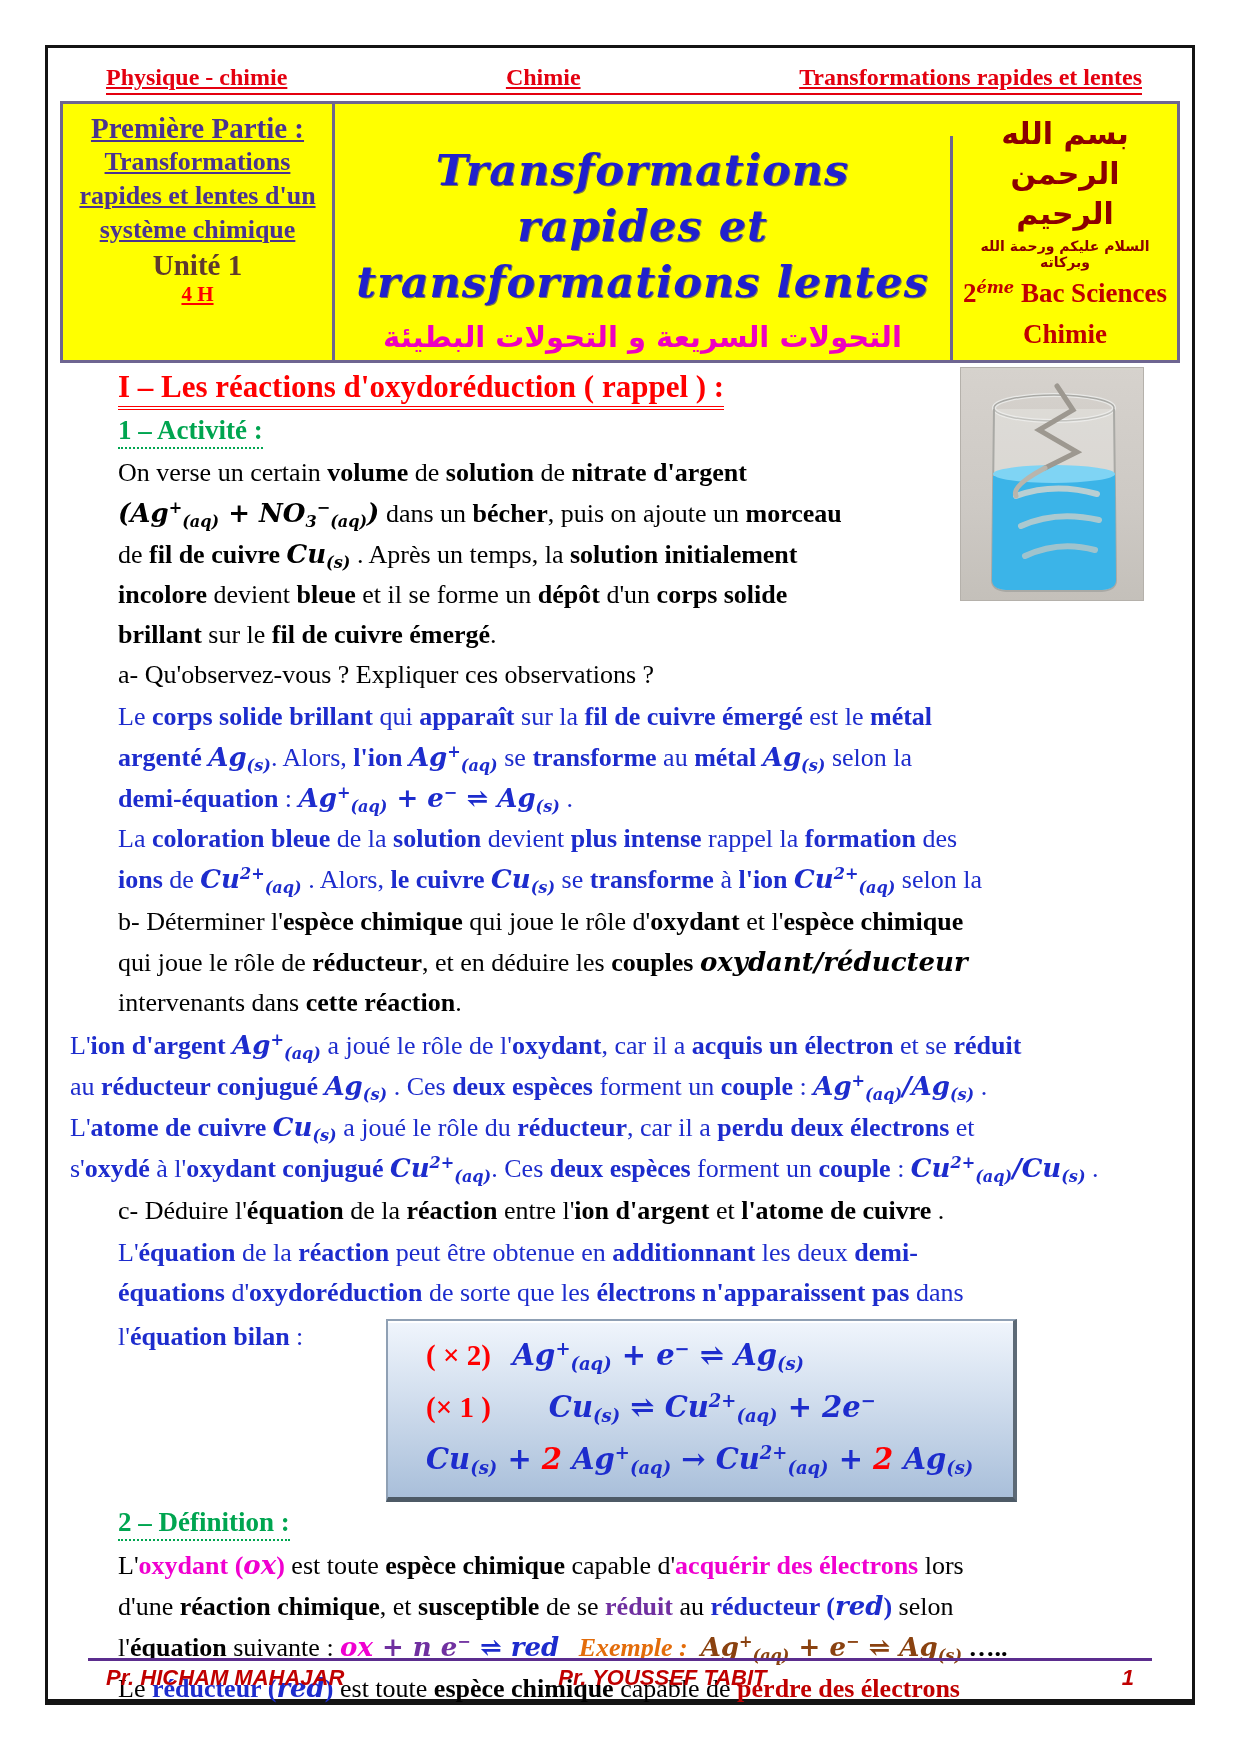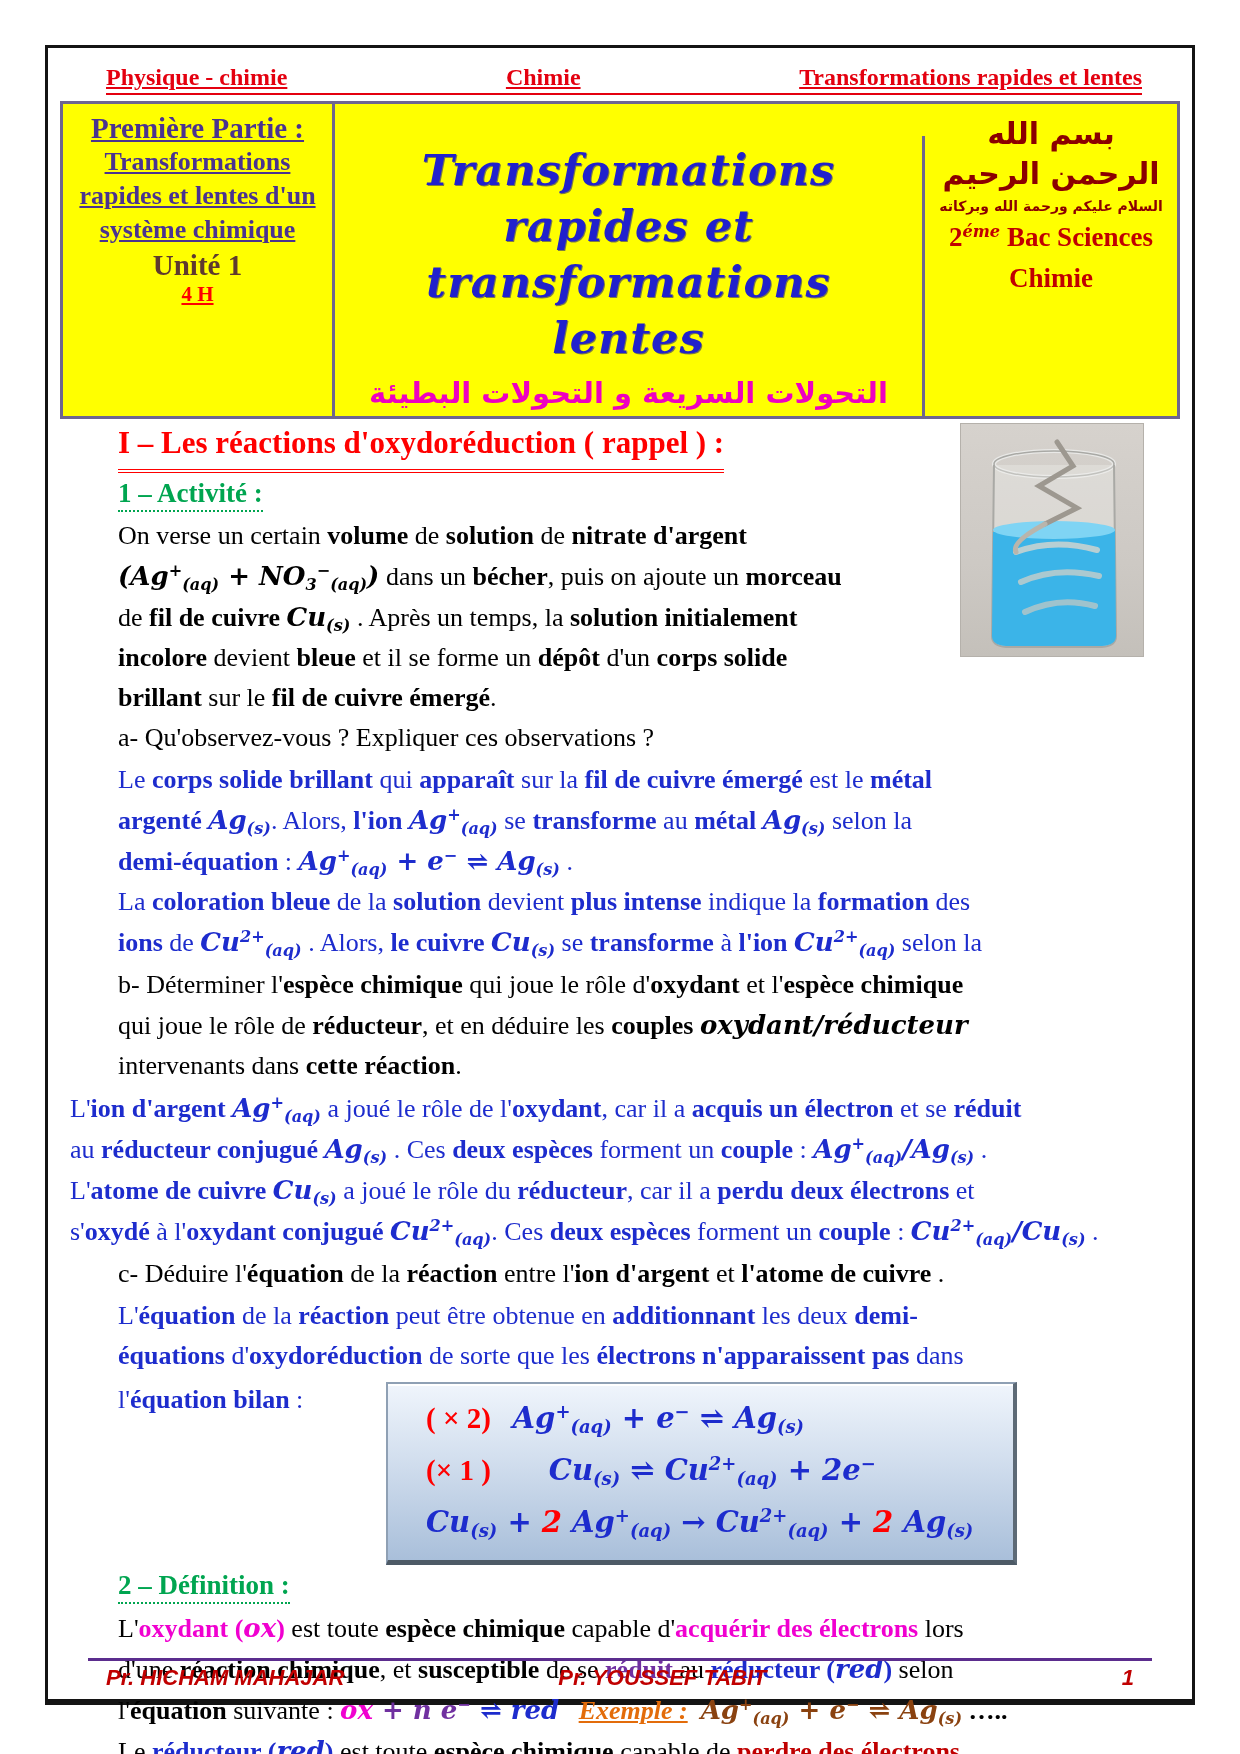--- a/index.html
+++ b/index.html
@@ -18,34 +18,34 @@
   .bleft .u1{font-size:29px;text-decoration:underline;margin-top:2px;}
   .bleft .u2{font-size:26px;text-decoration:underline;line-height:34px;}
   .bleft .unit{font-size:29px;color:var(--maroon);margin-top:2px;}
   .bleft .hrs{font-size:21px;color:var(--red);text-decoration:underline;}
   .bmid{flex:1;border-right:3px solid #6e6590;margin-top:32px;}
   .script{font-family:"DejaVu Serif",serif;font-style:italic;font-weight:bold;
           font-size:43px;line-height:56px;color:var(--titleBlue);
           text-shadow:1px 1px 0 rgba(20,20,120,.55);letter-spacing:1px;}
   .bmid .ar{font-family:"DejaVu Sans",sans-serif;font-weight:bold;font-size:29px;
             color:var(--bannerArabic);margin-top:10px;direction:rtl;}
-  .bright{width:252px;color:var(--bismillah);text-align:center;}
+  .bright{width:224px;color:var(--bismillah);text-align:center;}
   .bright .callig{font-family:"DejaVu Sans",sans-serif;font-weight:bold;font-size:30px;
                   line-height:40px;direction:rtl;margin-top:4px;}
   .bright .greet{font-family:"DejaVu Sans",sans-serif;font-weight:bold;font-size:14px;
                  direction:rtl;margin-top:4px;}
   .bright .grade{font-family:"Liberation Serif",serif;font-weight:bold;font-size:27px;
                  color:var(--darkred);margin-top:8px;}
   .bright .grade sup{font-size:0.6em;}
   .bright .subj{font-family:"Liberation Serif",serif;font-weight:bold;font-size:27px;
                 color:var(--darkred);margin-top:10px;}
   
   .content{padding:6px 46px 0 58px;}
   .h1r{display:inline-block;margin-left:12px;font-size:31px;font-weight:bold;color:var(--red);
-       border-bottom:4px double var(--red);padding-bottom:8px;}
+       border-bottom:4px double var(--red);padding-bottom:1px;}
   .hgreen{display:inline-block;margin:5px 0 2px 12px;font-size:27px;font-weight:bold;
           color:var(--green);border-bottom:2px dotted var(--green);padding-bottom:1px;}
   .figure{float:right;width:182px;height:232px;margin:-2px 2px 10px 14px;
           background:linear-gradient(180deg,#d6d2cd 0%,#cdc9c4 60%,#c4c0ba 100%);
           border:1px solid #b5b1ab;}
   .para{margin:2px 0 2px 12px;}
   .para.wide{margin-left:-36px;margin-right:-28px;}
   .ln{font-size:26px;line-height:40px;white-space:nowrap;}
   .black .ln{color:#000;}
   .blue .ln{color:var(--blue);}
@@ -138,21 +138,21 @@
         <div class="ln"><span class="m">(</span><span class="m">Ag</span><sup>+</sup><sub>(aq)</sub><span class="m"> + </span><span class="m">NO</span><sub>3</sub><sup>−</sup><sub>(aq)</sub><span class="m">)</span><span> dans un </span><span class="b">bécher</span><span>, puis on ajoute un </span><span class="b">morceau</span></div>
         <div class="ln"><span>de </span><span class="b">fil de cuivre </span><span class="m">Cu</span><sub>(s)</sub><span> . Après un temps, la </span><span class="b">solution initialement</span></div>
         <div class="ln"><span class="b">incolore</span><span> devient </span><span class="b">bleue</span><span> et il se forme un </span><span class="b">dépôt</span><span> d'un </span><span class="b">corps solide</span></div>
         <div class="ln"><span class="b">brillant</span><span> sur le </span><span class="b">fil de cuivre émergé</span><span>.</span></div>
         <div class="ln"><span>a- Qu'observez-vous ? Expliquer ces observations ?</span></div>
       </div>
     <div class="para blue">
         <div class="ln"><span>Le </span><span class="b">corps solide brillant</span><span> qui </span><span class="b">apparaît</span><span> sur la </span><span class="b">fil de cuivre émergé</span><span> est le </span><span class="b">métal</span></div>
         <div class="ln"><span class="b">argenté </span><span class="m">Ag</span><sub>(s)</sub><span>. Alors, </span><span class="b">l'ion </span><span class="m">Ag</span><sup>+</sup><sub>(aq)</sub><span> se </span><span class="b">transforme</span><span> au </span><span class="b">métal </span><span class="m">Ag</span><sub>(s)</sub><span> selon la</span></div>
         <div class="ln"><span class="b">demi-équation</span><span> :  </span><span class="m">Ag</span><sup>+</sup><sub>(aq)</sub><span class="m"> + </span><span class="m">e</span><sup>−</sup><span class="m"> ⇌ </span><span class="m">Ag</span><sub>(s)</sub><span> .</span></div>
-        <div class="ln"><span>La </span><span class="b">coloration bleue</span><span> de la </span><span class="b">solution</span><span> devient </span><span class="b">plus intense</span><span> indique la </span><span class="b">formation</span><span> des</span></div>
+        <div class="ln"><span>La </span><span class="b">coloration bleue</span><span> de la </span><span class="b">solution</span><span> devient </span><span class="b">plus intense</span><span> rappel la </span><span class="b">formation</span><span> des</span></div>
         <div class="ln"><span class="b">ions</span><span> de </span><span class="m">Cu</span><sup>2+</sup><sub>(aq)</sub><span> . Alors, </span><span class="b">le cuivre </span><span class="m">Cu</span><sub>(s)</sub><span> se </span><span class="b">transforme</span><span> à </span><span class="b">l'ion </span><span class="m">Cu</span><sup>2+</sup><sub>(aq)</sub><span> selon la</span></div>
       </div>
     <div class="para black">
         <div class="ln"><span>b- Déterminer l'</span><span class="b">espèce chimique</span><span> qui joue le rôle d'</span><span class="b">oxydant</span><span> et l'</span><span class="b">espèce chimique</span></div>
         <div class="ln"><span>qui joue le rôle de </span><span class="b">réducteur</span><span>, et en déduire les </span><span class="b">couples </span><span class="m">oxydant/réducteur</span></div>
         <div class="ln"><span>intervenants dans </span><span class="b">cette réaction</span><span>.</span></div>
       </div>
     <div class="para blue wide">
         <div class="ln"><span>L'</span><span class="b">ion d'argent </span><span class="m">Ag</span><sup>+</sup><sub>(aq)</sub><span> a joué le rôle de l'</span><span class="b">oxydant</span><span>, car il a </span><span class="b">acquis un électron</span><span> et se </span><span class="b">réduit</span></div>
         <div class="ln"><span>au </span><span class="b">réducteur conjugué </span><span class="m">Ag</span><sub>(s)</sub><span> . Ces </span><span class="b">deux espèces</span><span> forment un </span><span class="b">couple</span><span> : </span><span class="m">Ag</span><sup>+</sup><sub>(aq)</sub><span class="m">/</span><span class="m">Ag</span><sub>(s)</sub><span> .</span></div>

